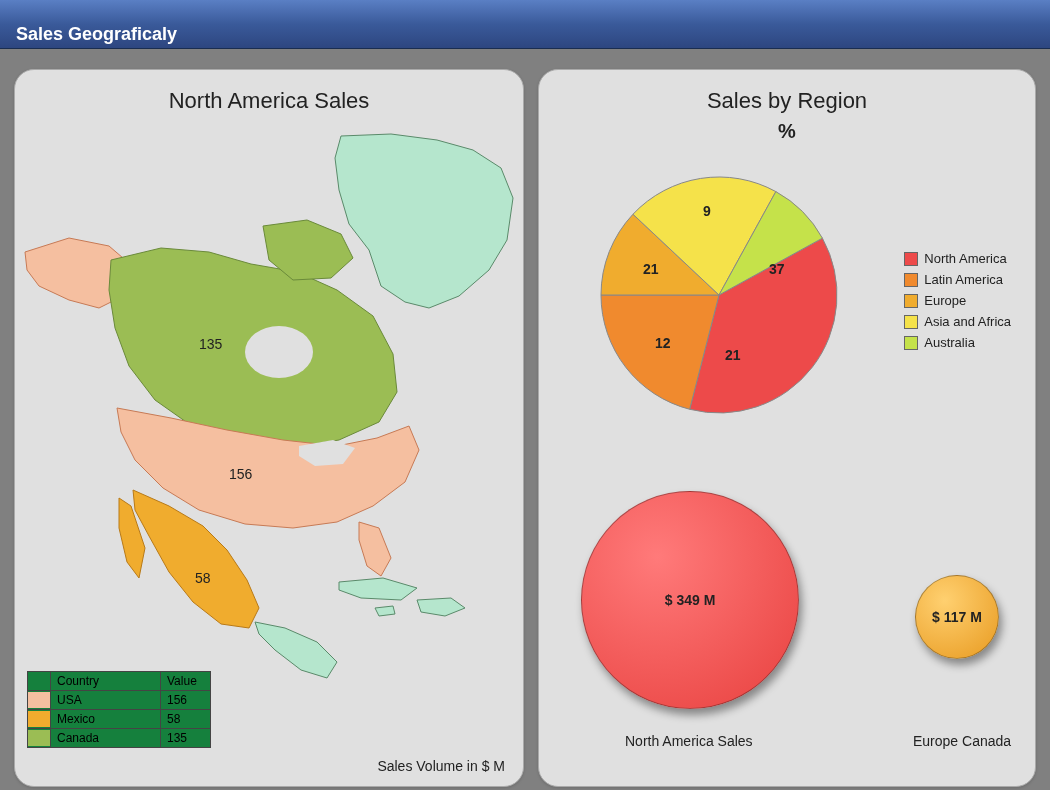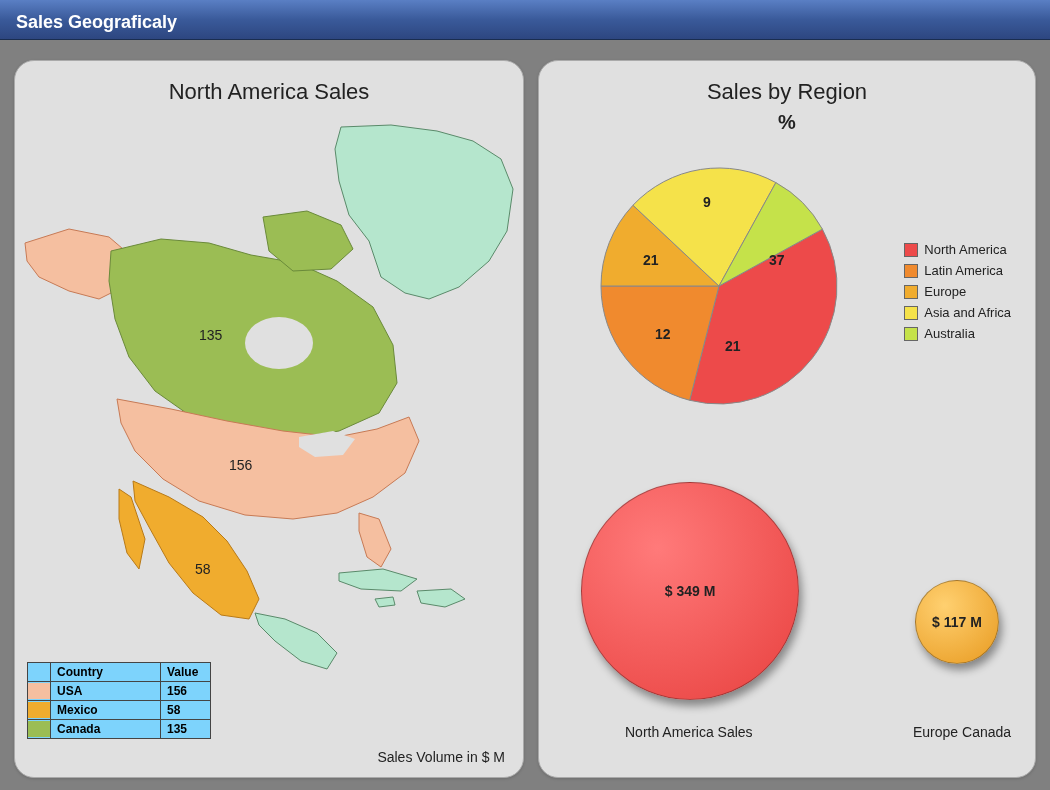--- a/index.html
+++ b/index.html
@@ -9,21 +9,21 @@
       background: #808080;
       font-family: Verdana, Arial, sans-serif;
       overflow: hidden;
     }
     .header {
       height: 40px;
       background: linear-gradient(to bottom, #5a7fc4 0%, #3a5a9a 50%, #2d4680 100%);
       color: white;
       font-size: 18px;
       font-weight: bold;
-      padding: 12px 16px;
+      padding: 24px 16px;
       border-bottom: 1px solid #1a2d50;
     }
     .container {
       display: flex;
       gap: 14px;
       padding: 20px 14px 14px 14px;
     }
     .panel {
       background: #e0e0e0;
       border-radius: 20px;
@@ -71,22 +71,22 @@
       left: 12px;
       bottom: 38px;
       border-collapse: collapse;
       font-size: 12px;
       background: #fff;
     }
     .legend-table td, .legend-table th {
       border: 1px solid #444;
       padding: 2px 6px;
       text-align: left;
-      font-weight: bold;
-      background: #7dd3fc;
+      font-weight: normal;
+      background: #15803d;
     }
     .legend-table .swatch-cell { width: 20px; padding:0; }
     .swatch { width:22px; height:16px; }
     .caption {
       position: absolute;
       right: 18px;
       bottom: 12px;
       font-size: 14px;
       color: #222;
     }
@@ -252,21 +252,21 @@
             <span class="sw" style="background:#c5e24a"></span>
             <span>Australia</span>
           </div>
       </div>
     </div>
 
     <div class="bubbles">
       <div class="bubble" style="left:42px; top:30px; width:218px; height:218px; background: radial-gradient(circle at 35% 30%, #ff7a7a, #e8403e);">
         <span>$ 349 M</span>
       </div>
-      <div class="bubble" style="left:376px; top:128px; width:84px; height:84px; background: radial-gradient(circle at 35% 30%, #ffd070, #e89a20);">
+      <div class="bubble" style="left:376px; top:114px; width:84px; height:84px; background: radial-gradient(circle at 35% 30%, #ffd070, #e89a20);">
         <span>$ 117 M</span>
       </div>
       <div class="bubble-caption" style="left:86px; top:272px;">North America Sales</div>
       <div class="bubble-caption" style="left:374px; top:272px;">Europe Canada</div>
     </div>
   </div>
 
 </div>
 
 </body></html>

